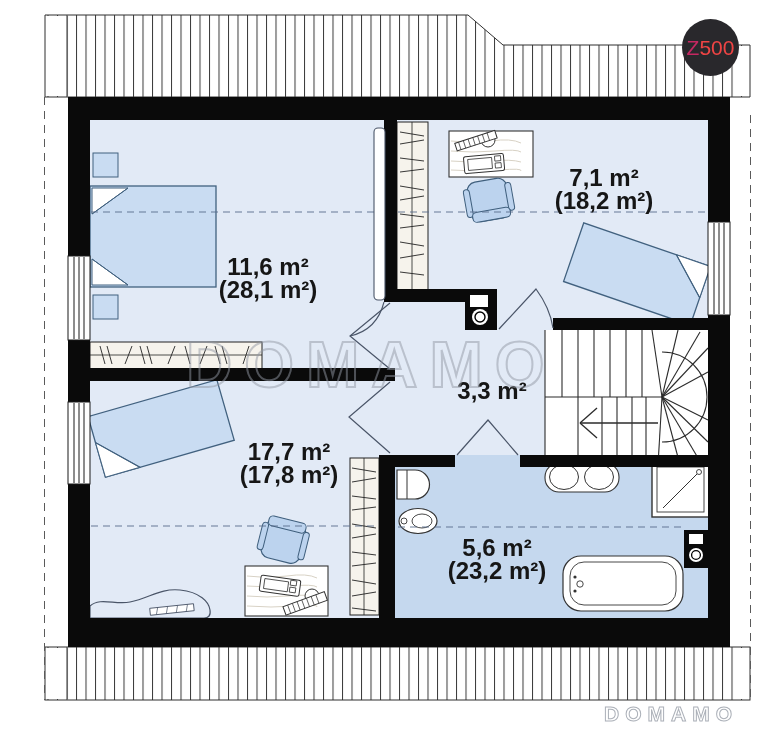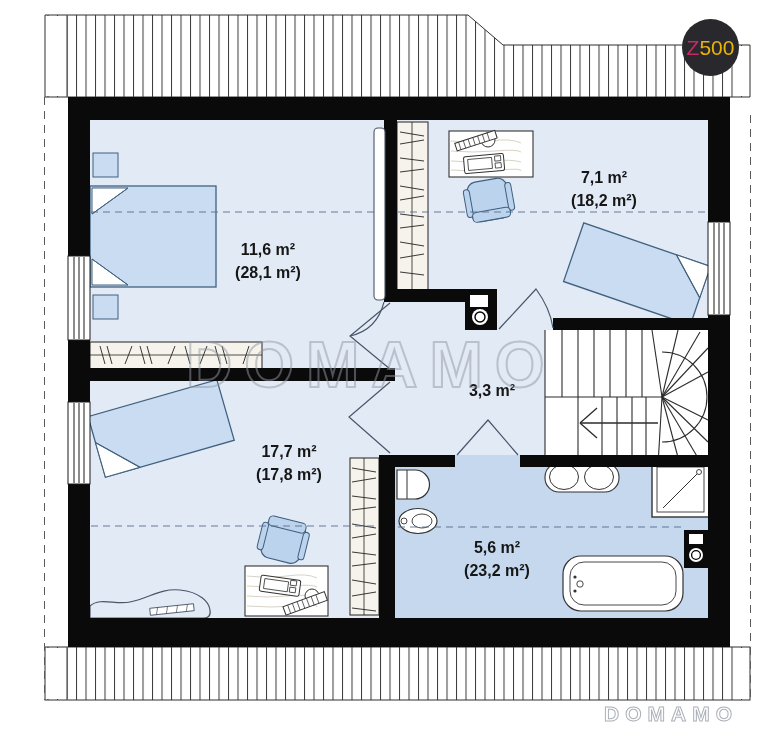--- a/index.html
+++ b/index.html
@@ -4,32 +4,32 @@
 <style>
   :root{
     --floor:#e2eaf6; --bath:#c5d8ee; --furn:#c9dcf2; --furn2:#bcd3ee;
     --wall:#0a0a0a; --accent:#c52862; --wood:#d8d2c5; --cream:#f6f3ec;
     --wmcol:rgba(145,152,163,.5);
   }
   html,body{margin:0;padding:0;background:#fff;}
   #stage{position:relative;width:758px;height:738px;background:#fff;overflow:hidden;
          font-family:"Liberation Sans",sans-serif;}
   #plan{position:absolute;left:0;top:0;}
-  .lbl{position:absolute;text-align:center;font-weight:700;font-size:16px;
+  .lbl{position:absolute;text-align:center;font-weight:700;font-size:24px;
        line-height:23px;color:#161616;letter-spacing:0px;}
   .wm{position:absolute;color:transparent;font-weight:700;
       -webkit-text-stroke:2px var(--wmcol);pointer-events:none;}
   .wm.center{left:186px;top:328px;font-size:64px;letter-spacing:12px;}
   .wm.corner{left:604px;top:702px;font-size:21px;letter-spacing:6px;
              -webkit-text-stroke:1px rgba(150,156,166,.8);}
   #logo{position:absolute;left:682px;top:19px;width:57px;height:57px;border-radius:50%;
         background:#29282c;display:flex;align-items:center;justify-content:center;
         font-size:21px;font-weight:400;}
   #logo .z{color:var(--accent);}
-  #logo .num{color:#eab308;}
+  #logo .num{color:#ef4444;}
 </style>
 </head>
 <body>
 
 <div id="stage">
 
 <svg id="plan" width="758" height="738" viewBox="0 0 758 738">
   <defs>
     <pattern id="hatchV" width="9.5" height="8" patternUnits="userSpaceOnUse">
       <rect width="9.5" height="8" fill="#ffffff"></rect>
@@ -273,21 +273,21 @@
     <path d="M384,302 Q377,330 350,336" fill="none" stroke="#4a5568" stroke-width="1.1"></path>
   </g>
   <g stroke="#4a5568" stroke-width="1.2" fill="none">
     <path d="M390,303 L350,336 L390,369"></path>
     <path d="M390,382 L349,417 L390,453"></path>
     <path d="M499,329 L536,289 Q550,308 553,328"></path>
     <path d="M457,455 L488,420 L518,455"></path>
   </g>
 </svg>
 
-<div class="lbl" style="left:180px;top:238px;width:176px">
+<div class="lbl" style="left:180px;top:255px;width:176px">
   <div>11,6 m²</div>
   <div>(28,1 m²)</div>
 </div>
 <div class="lbl" style="left:516px;top:166px;width:176px">
   <div>7,1 m²</div>
   <div>(18,2 m²)</div>
 </div>
 <div class="lbl" style="left:422px;top:379px;width:140px">
   <div>3,3 m²</div>
 </div>

